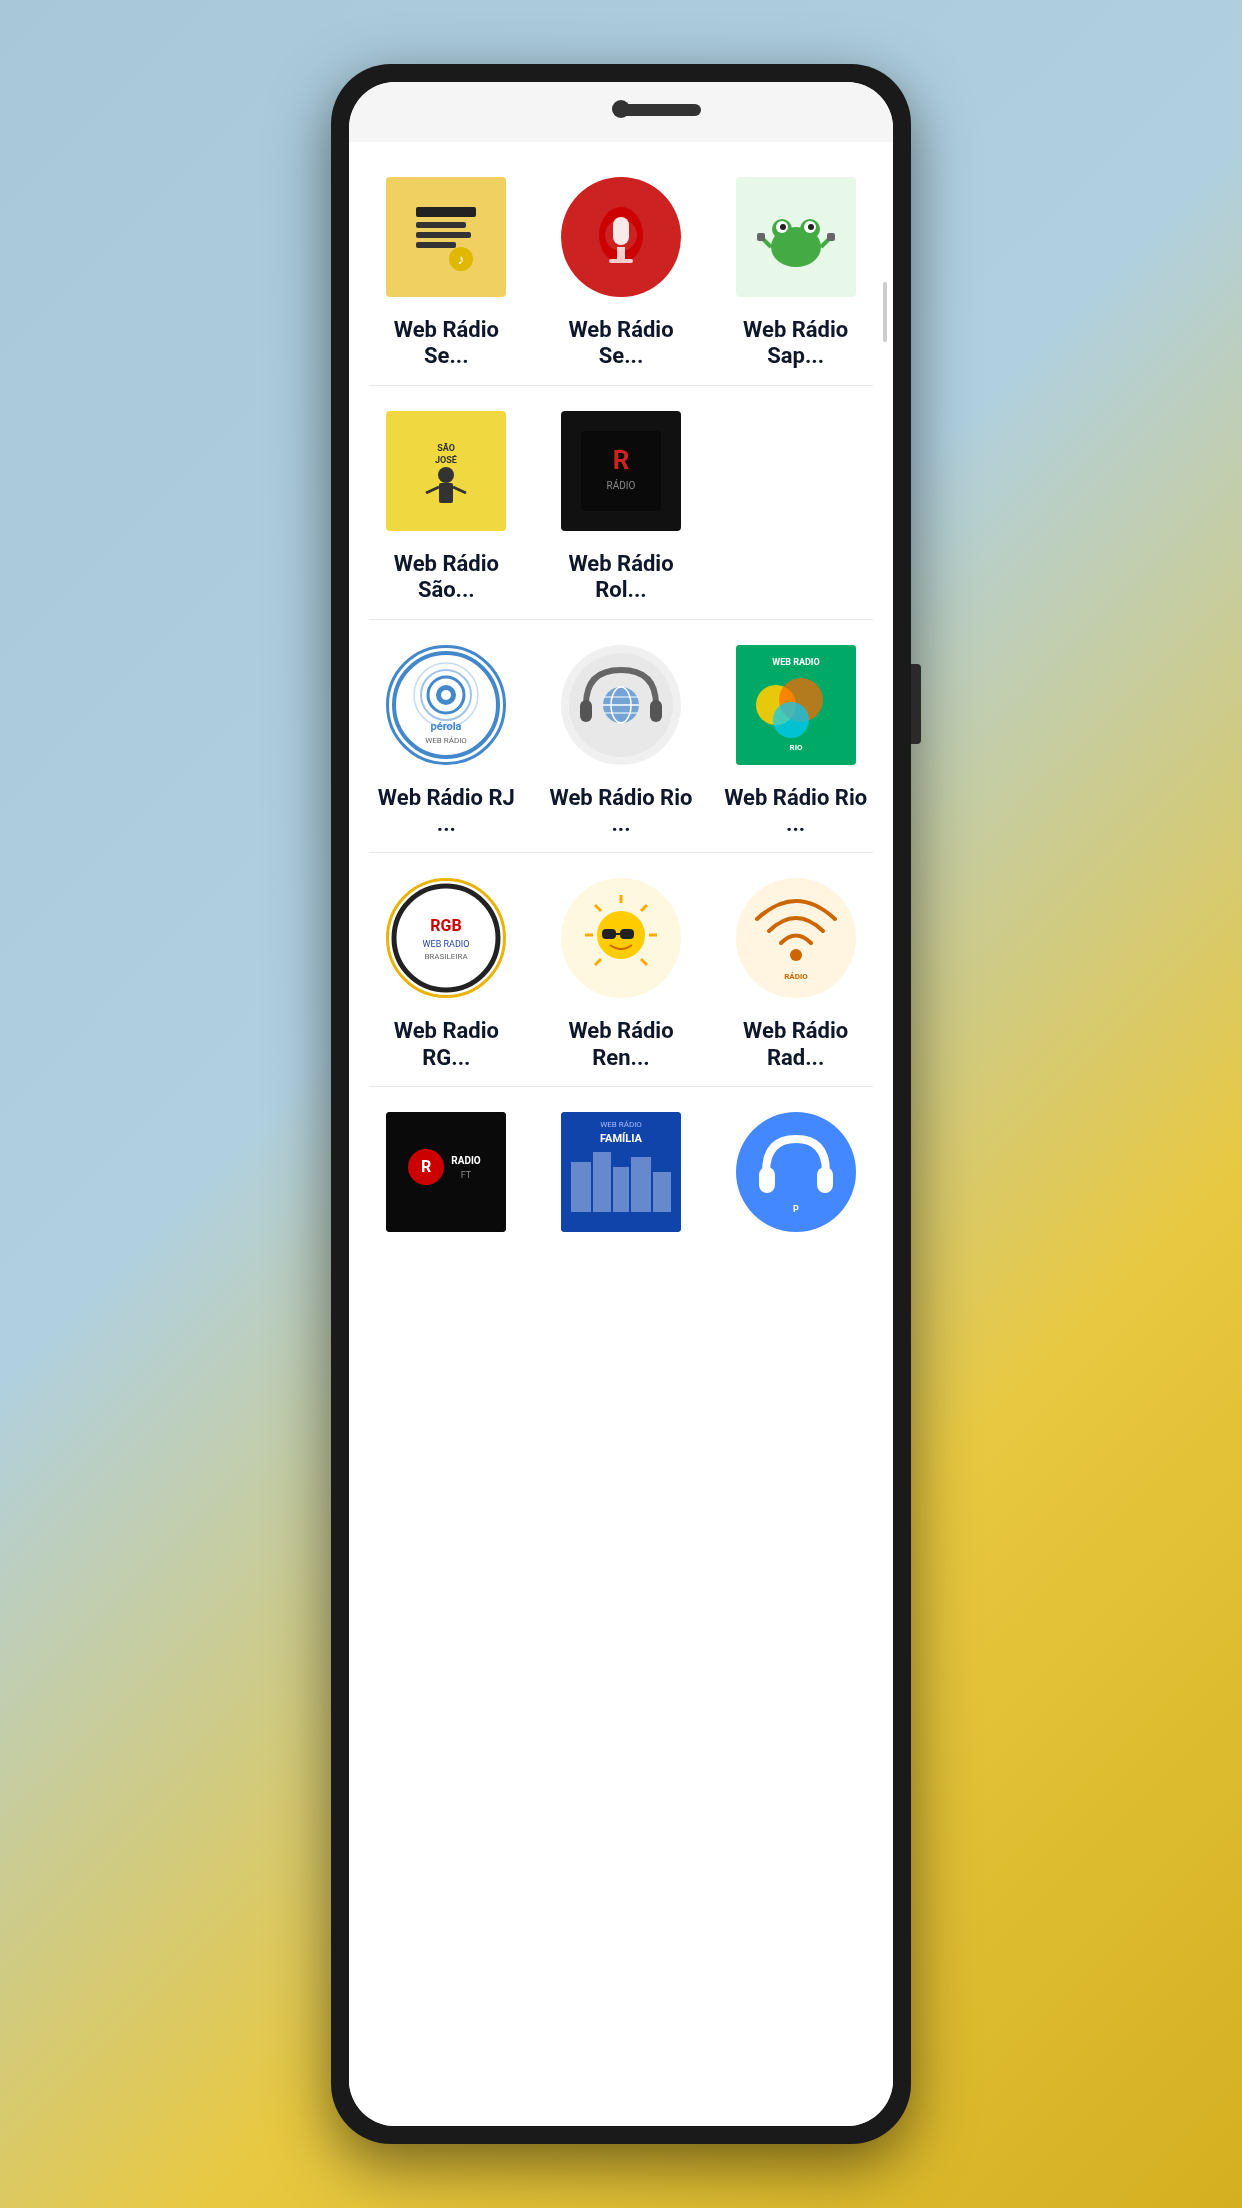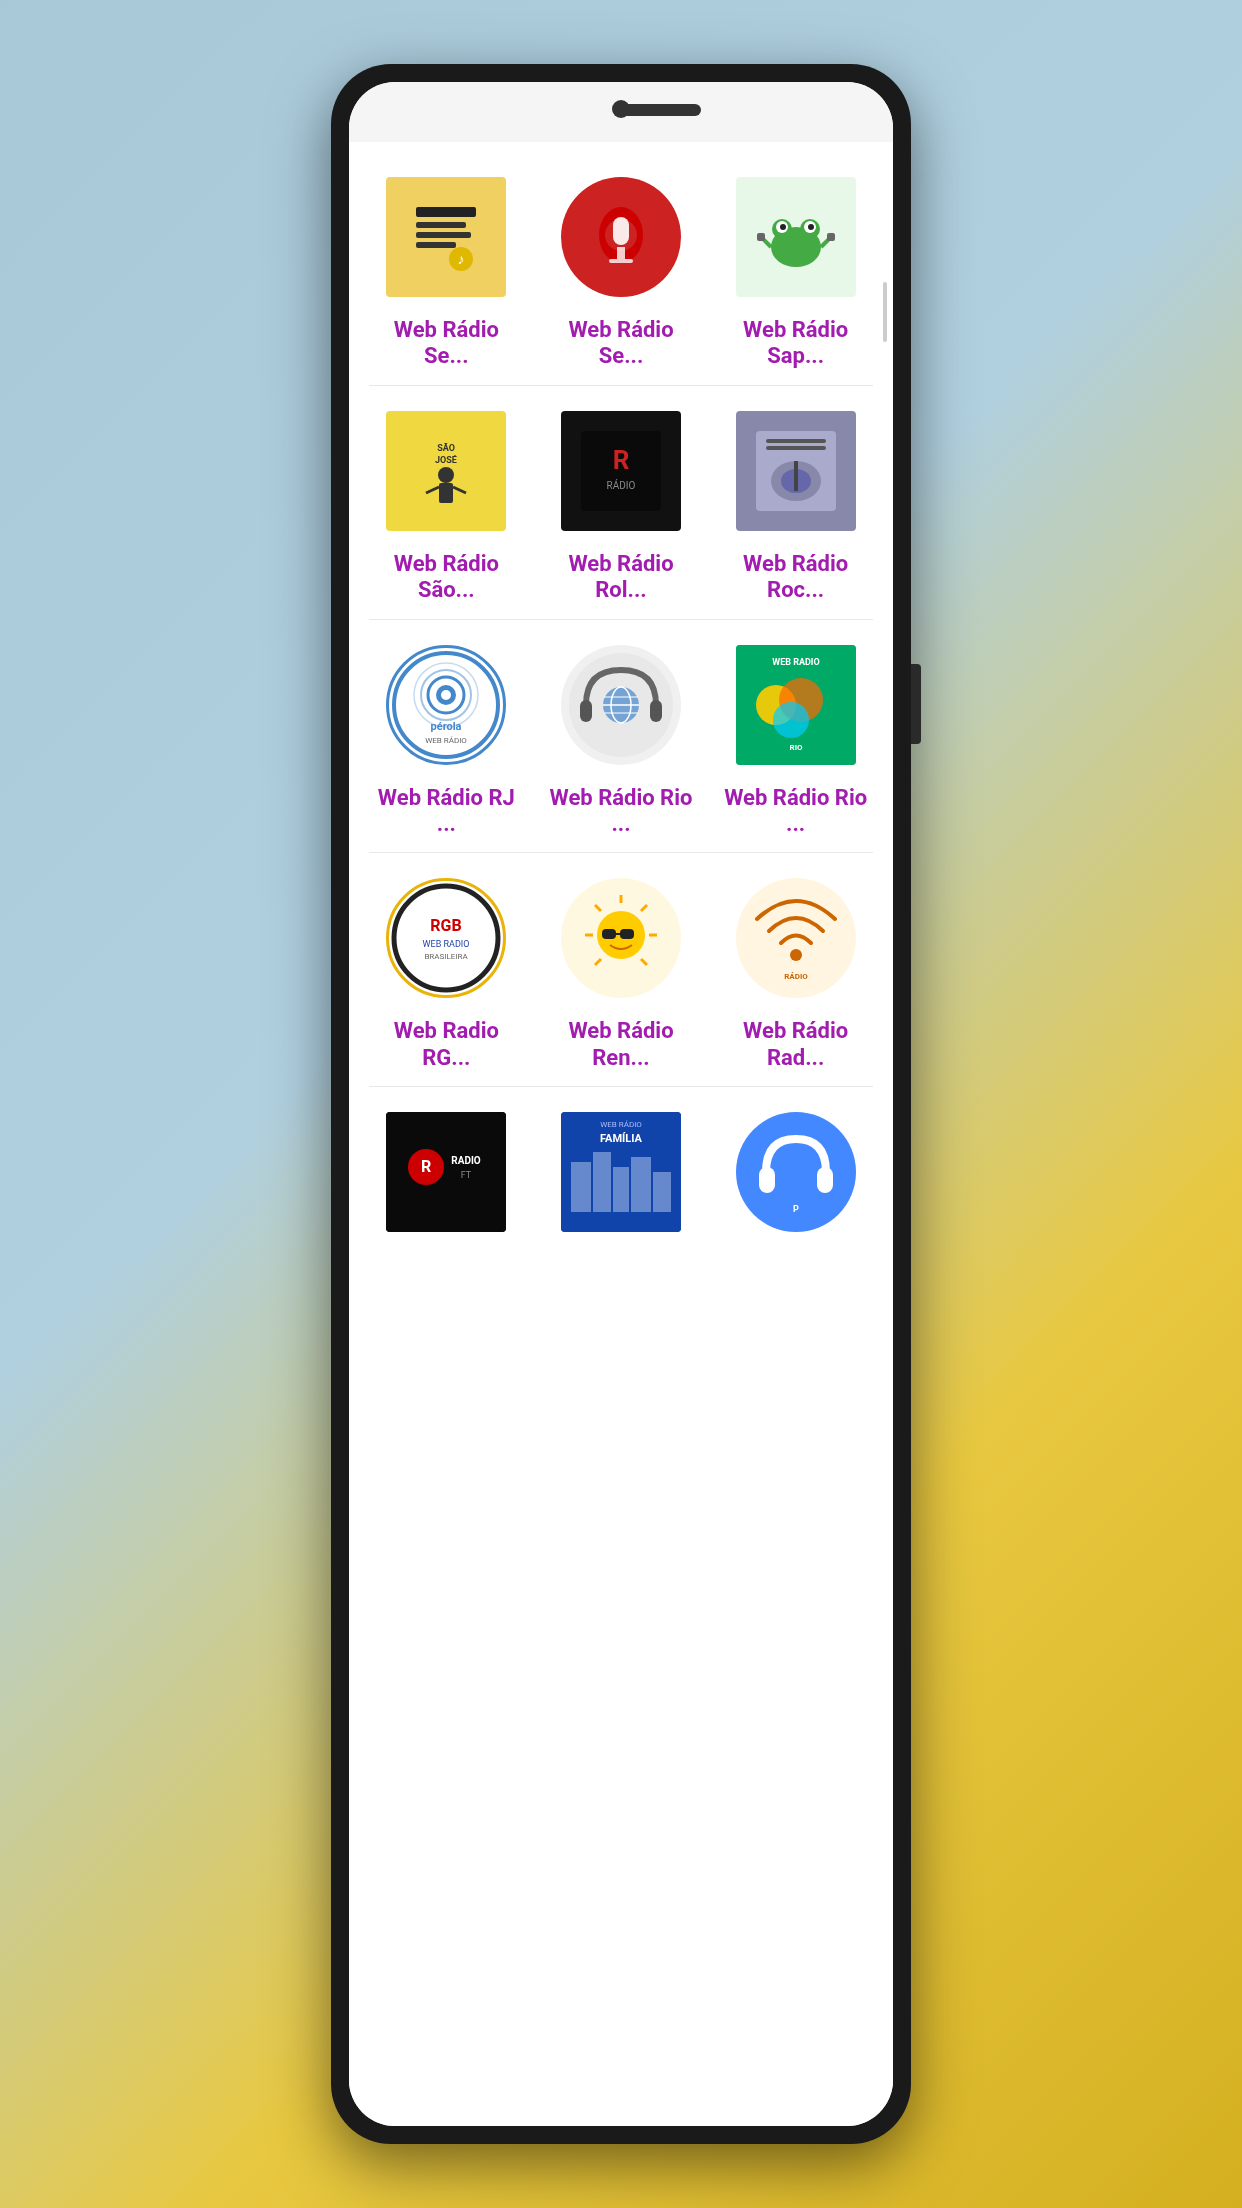--- a/index.html
+++ b/index.html
@@ -122,21 +122,21 @@
       height: 130px;
       display: flex;
       align-items: center;
       justify-content: center;
       margin-bottom: 15px;
     }
 
     .item-label {
       font-size: 22px;
       font-weight: bold;
-      color: #a21caf;
+      color: #0f172a;
       text-align: center;
       line-height: 1.2;
     }
 
     
     .logo-yellow-podcast {
       background: #f0d060;
       border-radius: 4px;
       width: 120px;
       height: 120px;
@@ -384,36 +384,20 @@
               <svg width="80" height="80" viewBox="0 0 80 80">
                 <rect width="80" height="80" fill="#0a0a0a" rx="4"></rect>
                 <text x="40" y="38" text-anchor="middle" fill="#cc2222" font-size="26" font-weight="bold">R</text>
                 <text x="40" y="58" text-anchor="middle" fill="#888" font-size="10">RÁDIO</text>
               </svg>
             </div>
           </div>
           <span class="item-label">Web Rádio Rol...</span>
         </div>
 
-        <div class="grid-item">
-          <div class="logo-container">
-            <div class="logo-rock">
-              <svg width="80" height="80" viewBox="0 0 80 80">
-                <rect width="80" height="80" fill="#aaaacc" rx="4"></rect>
-
-                <rect x="10" y="8" width="60" height="4" fill="#555" rx="2"></rect>
-                <rect x="10" y="15" width="60" height="4" fill="#555" rx="2"></rect>
-                <ellipse cx="40" cy="50" rx="25" ry="20" fill="#8888aa"></ellipse>
-                <ellipse cx="40" cy="50" rx="15" ry="12" fill="#6666aa"></ellipse>
-                <rect x="38" y="30" width="4" height="30" fill="#444"></rect>
-              </svg>
-            </div>
-          </div>
-          <span class="item-label">Web Rádio Roc...</span>
-        </div>
 
         <div style="grid-column: 1/-1; height:1px; background:#e8e8e8; margin: 0 10px;"></div>
 
         <div class="grid-item">
           <div class="logo-container">
             <div class="logo-perola">
               <svg width="110" height="110" viewBox="0 0 110 110">
                 <circle cx="55" cy="55" r="52" fill="white" stroke="#4488cc" stroke-width="4"></circle>
 
                 <circle cx="55" cy="45" r="18" fill="none" stroke="#4488cc" stroke-width="3"></circle>

